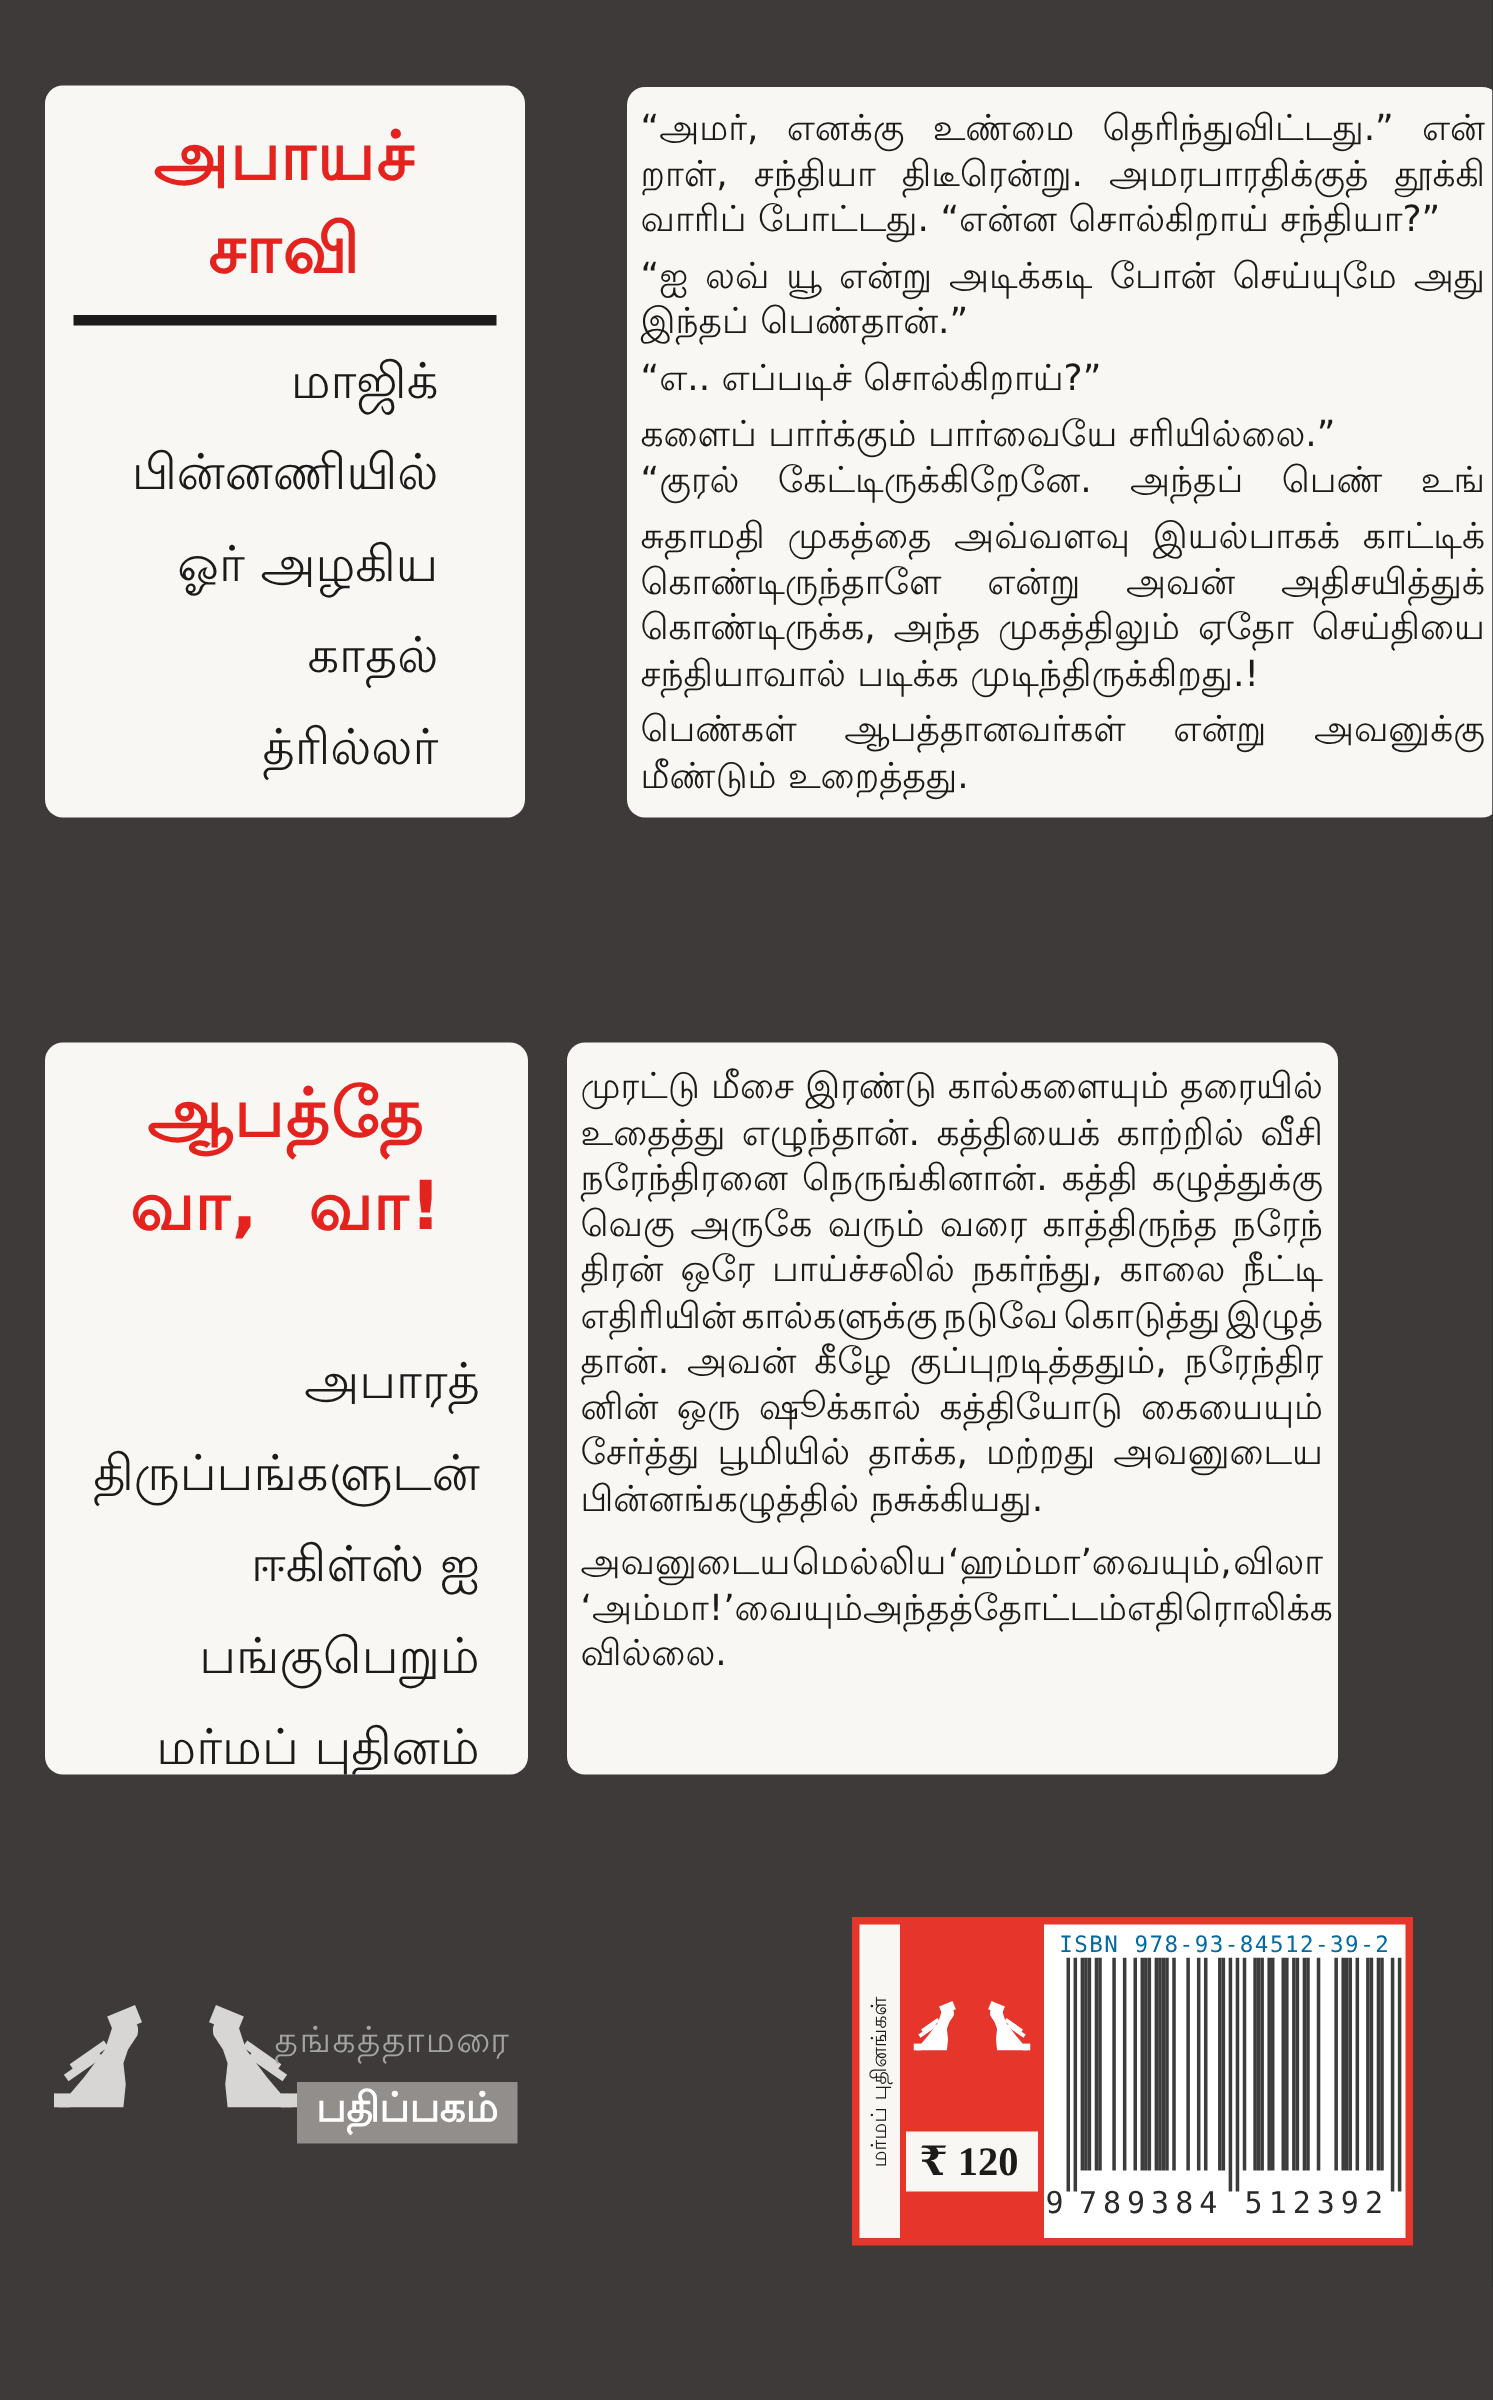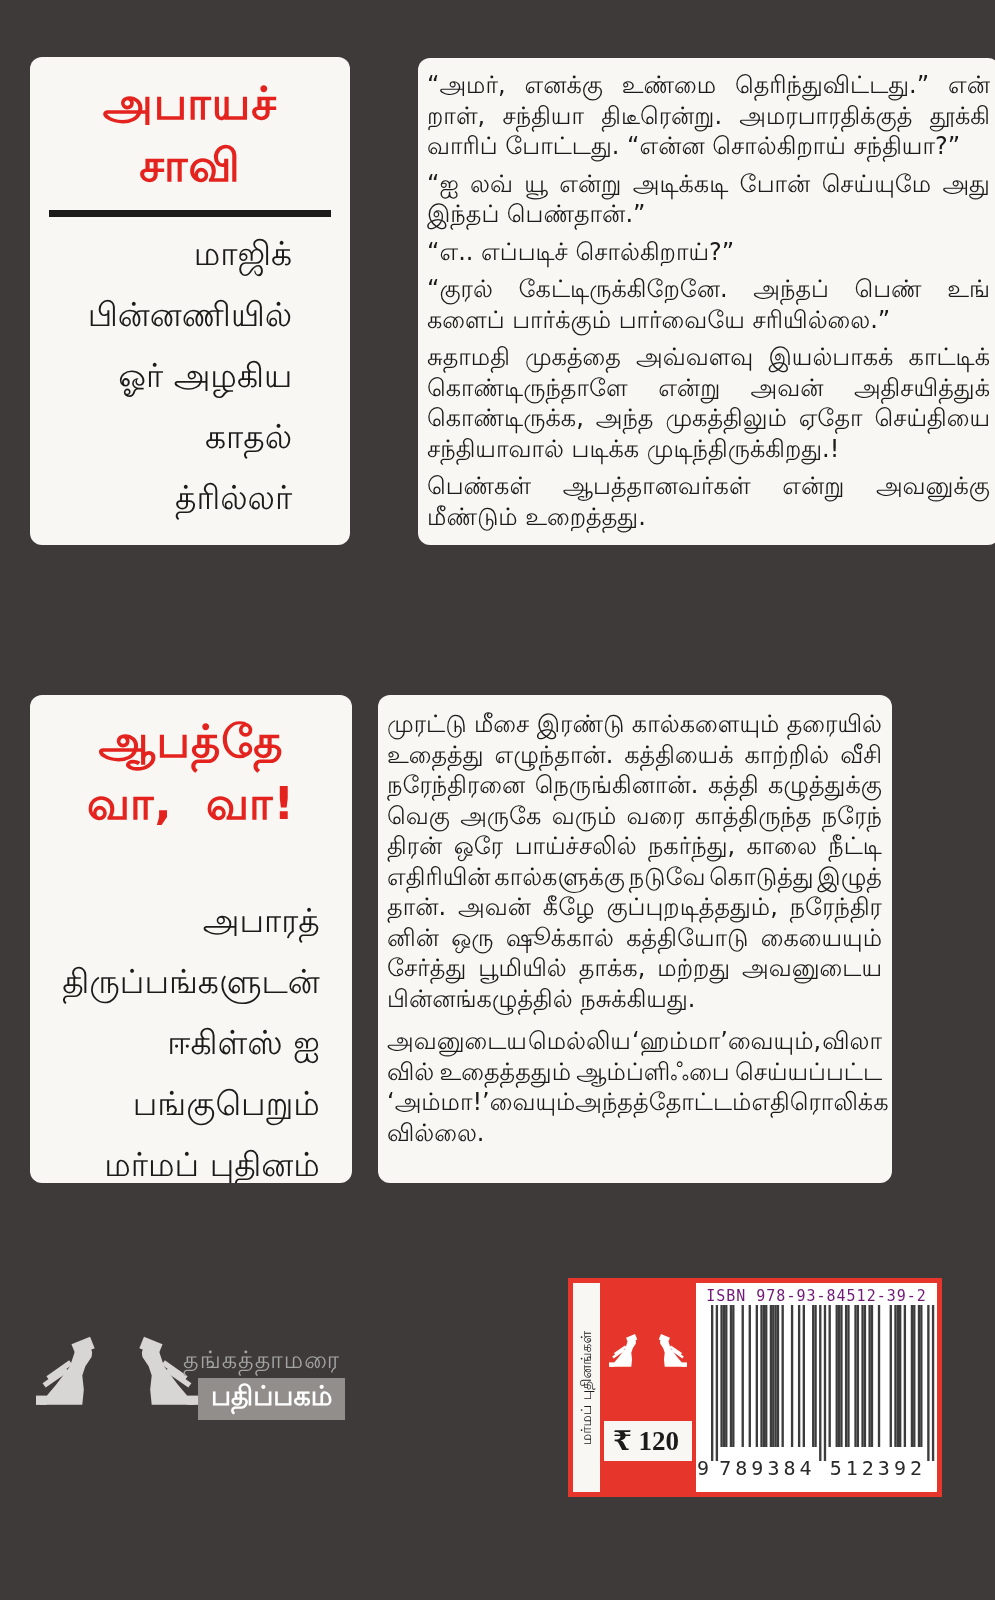--- a/index.html
+++ b/index.html
@@ -20,39 +20,39 @@
   .para{margin-bottom:7px;}
   #panel-rm .para{margin-bottom:12px;}
   .line.just{display:flex;justify-content:space-between;}
   .line.last{text-align:left;}
 
   
   #publisher{position:absolute;left:36px;top:1330px;width:310px;height:86px;}
   #publisher svg{position:absolute;left:0;top:4px;}
   .pub-name{position:absolute;left:147px;top:16px;font-size:24px;color:#a3a3a3;
             letter-spacing:1px;white-space:nowrap;}
-  .pub-strip{position:absolute;left:162px;top:48px;background:#918e8b;color:#ffffff;
+  .pub-strip{position:absolute;left:162px;top:58px;background:#918e8b;color:#ffffff;
              font-weight:bold;font-size:27px;padding:2px 13px 5px 13px;white-space:nowrap;}
 
   
   #barcode-block{position:absolute;left:568px;top:1278px;width:374px;height:219px;
                  background:#e6352b;display:flex;gap:4px;padding:5px;box-sizing:border-box;}
   .side-strip{width:27px;background:#f8f7f4;position:relative;flex:none;}
   .side-strip span{position:absolute;left:50%;top:50%;
                    transform:translate(-50%,-50%) rotate(-90deg);
                    white-space:nowrap;font-size:14px;color:#1d1b1a;}
   .mid-col{width:88px;flex:none;display:flex;flex-direction:column;}
   .logo-area{height:138px;display:flex;align-items:center;justify-content:center;}
   .price-strip{height:40px;background:#f8f7f4;display:flex;align-items:center;
                padding-left:9px;font-family:"Liberation Serif","DejaVu Serif",serif;
                font-weight:bold;font-size:27px;color:#1d1b1a;text-align:right;}
   .barcode-panel{flex:1;background:#ffffff;display:flex;flex-direction:column;
                  align-items:center;padding-top:4px;}
   .isbn-text{font-family:"DejaVu Sans Mono","Liberation Mono",monospace;
-             font-size:15px;letter-spacing:1px;color:#701a75;white-space:nowrap;}
+             font-size:15px;letter-spacing:1px;color:#0369a1;white-space:nowrap;}
   .ean-digit{font-family:"DejaVu Sans Mono","Liberation Mono",monospace;
              font-size:20px;fill:#2a2a2a;}
 </style>
 </head>
 <body>
 
 <div id="canvas">
 
   <div id="panel-lt" class="panel left-panel" style="left:30px;top:57px;width:320px;height:488px;">
     <div>
@@ -97,28 +97,28 @@
           <span>போன்</span>
           <span>செய்யுமே</span>
           <span>அது</span>
         </div>
         <div class="line last">இந்தப் பெண்தான்.”</div>
       </div>
       <div class="para">
         <div class="line last">“எ.. எப்படிச் சொல்கிறாய்?”</div>
       </div>
       <div class="para">
+        <div class="line last">களைப் பார்க்கும் பார்வையே சரியில்லை.”</div>
         <div class="line just">
           <span>“குரல்</span>
           <span>கேட்டிருக்கிறேனே.</span>
           <span>அந்தப்</span>
           <span>பெண்</span>
           <span>உங்</span>
         </div>
-        <div class="line last">களைப் பார்க்கும் பார்வையே சரியில்லை.”</div>
       </div>
       <div class="para">
         <div class="line just">
           <span>சுதாமதி</span>
           <span>முகத்தை</span>
           <span>அவ்வளவு</span>
           <span>இயல்பாகக்</span>
           <span>காட்டிக்</span>
         </div>
         <div class="line just">
@@ -229,26 +229,20 @@
           <span>அவனுடைய</span>
         </div>
         <div class="line last">பின்னங்கழுத்தில் நசுக்கியது.</div>
       </div>
       <div class="para">
         <div class="line just">
           <span>அவனுடைய</span>
           <span>மெல்லிய</span>
           <span>‘ஹம்மா’வையும்,</span>
           <span>விலா</span>
-        </div>
-        <div class="line just">
-          <span>வில்</span>
-          <span>உதைத்ததும்</span>
-          <span>ஆம்ப்ளிஃபை</span>
-          <span>செய்யப்பட்ட</span>
         </div>
         <div class="line just">
           <span>‘அம்மா!’வையும்</span>
           <span>அந்தத்</span>
           <span>தோட்டம்</span>
           <span>எதிரொலிக்க</span>
         </div>
         <div class="line last">வில்லை.</div>
       </div>
     </div>

